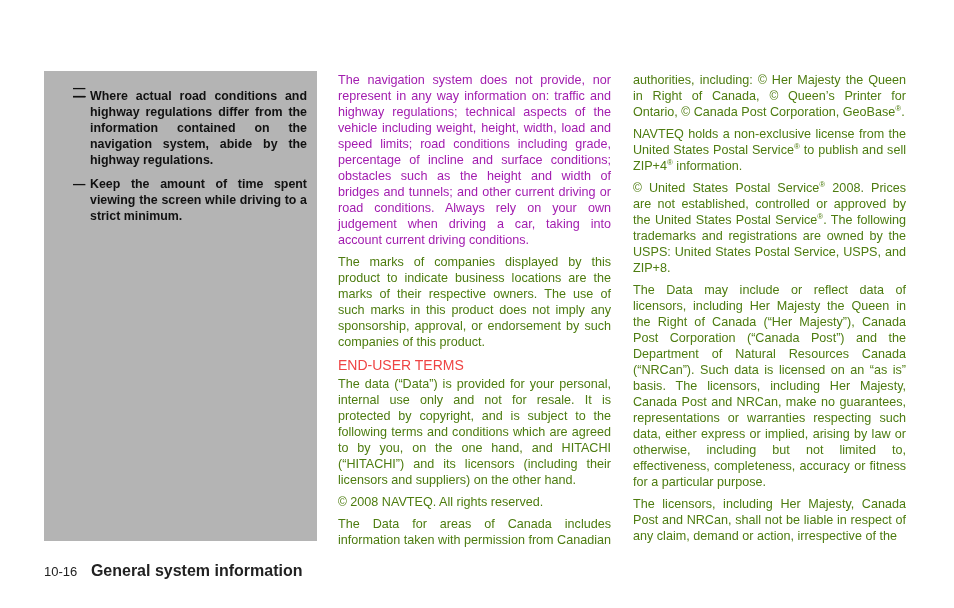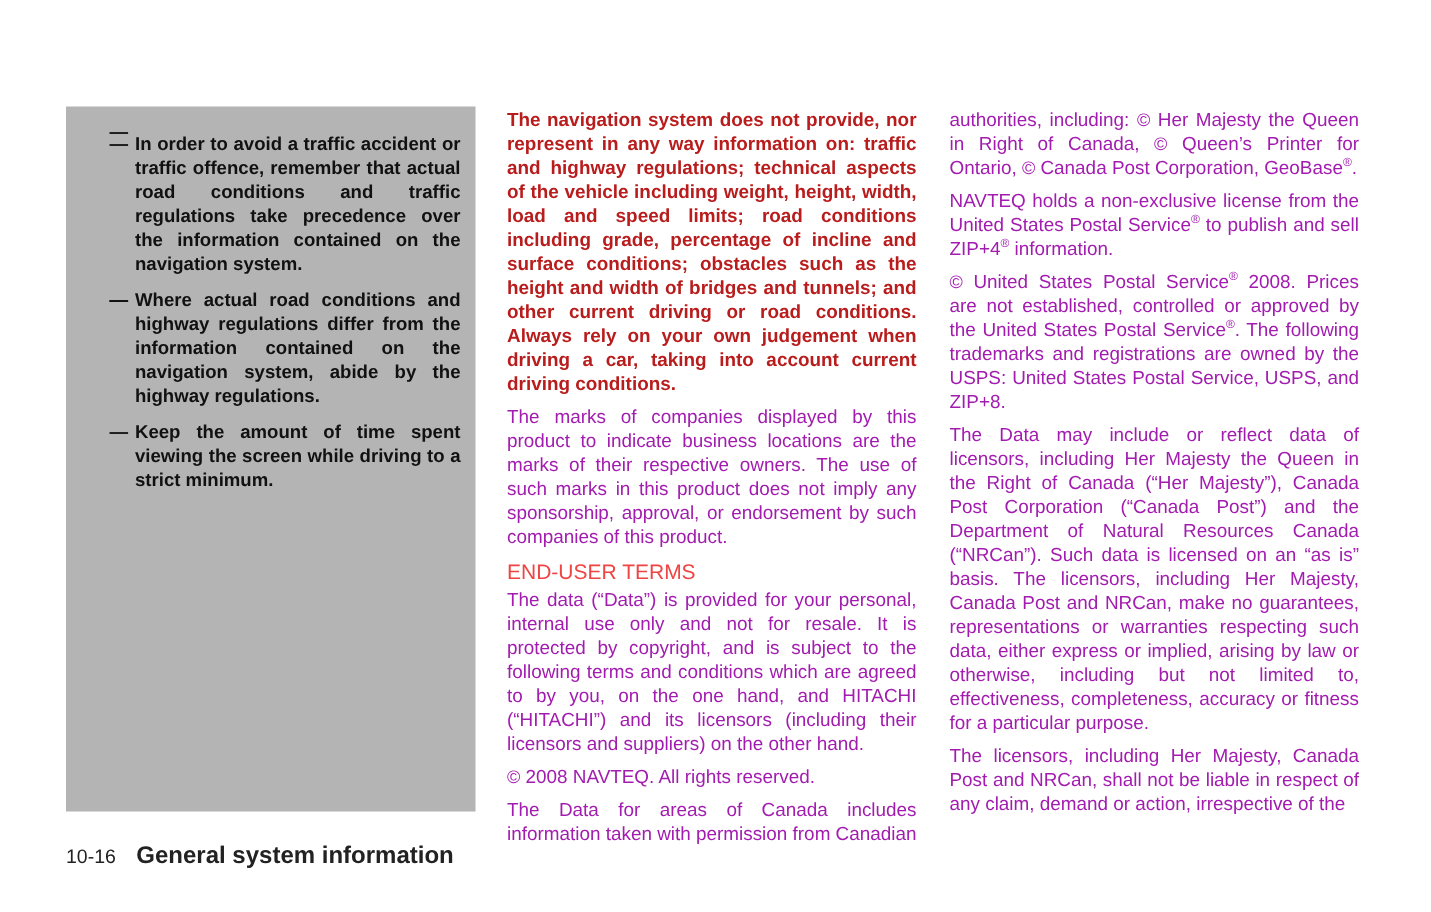--- a/index.html
+++ b/index.html
@@ -13,43 +13,42 @@
       position: relative;
       font-family: "Liberation Sans", sans-serif; font-weight: bold;
       font-size: 12.4px; line-height: 16px; color: #111;
       padding-left: 46px; padding-right: 10px;
       text-align: justify; margin-bottom: 8px;
     }
     .warn-item .dash { position: absolute; left: 29px; top: 0; }
     .col { position: absolute; top: 72px; font-family: "Liberation Sans", sans-serif; }
     .col2 { left: 338px; width: 273px; }
     .col3 { left: 633px; width: 273px; }
-    .p { font-size: 12.6px; line-height: 16px; text-align: justify; margin: 0 0 6px 0; color: #a21caf; }
-    .p.bold { font-weight: bold; color: #b91c1c; }
+    .p { font-size: 12.6px; line-height: 16px; text-align: justify; margin: 0 0 6px 0; color: #4d7c0f; }
+    .p.bold { font-weight: normal; color: #a21caf; }
     .heading { font-size: 14px; line-height: 18px; margin: 6px 0 2px 0; color: #ef4444; }
     sup { font-size: 8px; line-height: 0; }
     .copy { display: inline-block; font-size: 12px; }
     .footer {
       position: absolute; left: 44px; top: 562px;
       font-family: "Liberation Sans", sans-serif; font-size: 13px; color: #222;
     }
     .footer .pagenum { margin-right: 10px; }
     .footer .section { font-weight: bold; font-size: 16px; }
   </style>
 </head>
 <body>
 
 <div class="warn-box">
   <div class="warn-list">
     <div class="warn-item">
       <span class="dash">—</span>
     </div>
     <div class="warn-item">
       <span class="dash">—</span>
-      <span>In order to avoid a traffic accident or traffic offence, remember that actual road conditions and traffic regulations take precedence over the information contained on the navigation system.</span>
     </div>
     <div class="warn-item">
       <span class="dash">—</span>
     </div>
     <div class="warn-item">
       <span class="dash">—</span>
       <span>Where actual road conditions and highway regulations differ from the information contained on the navigation system, abide by the highway regulations.</span>
     </div>
     <div class="warn-item">
       <span class="dash">—</span>

